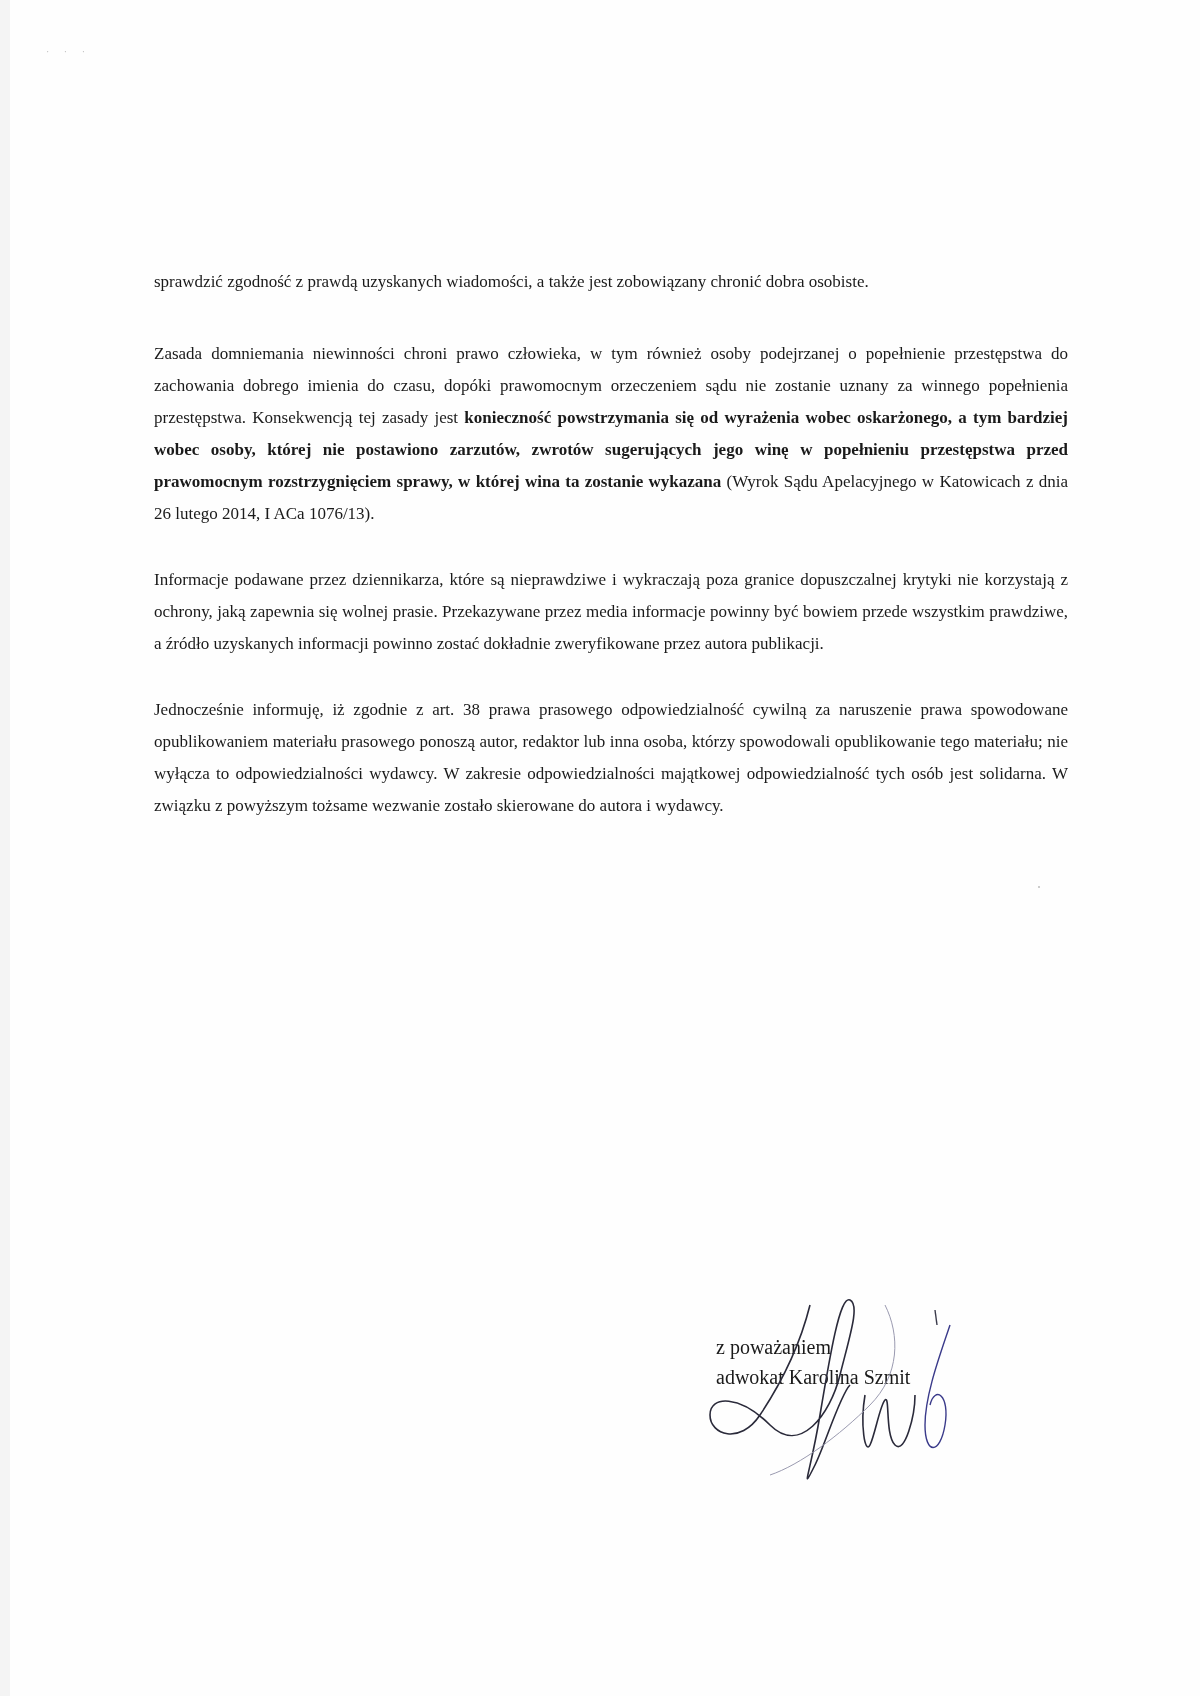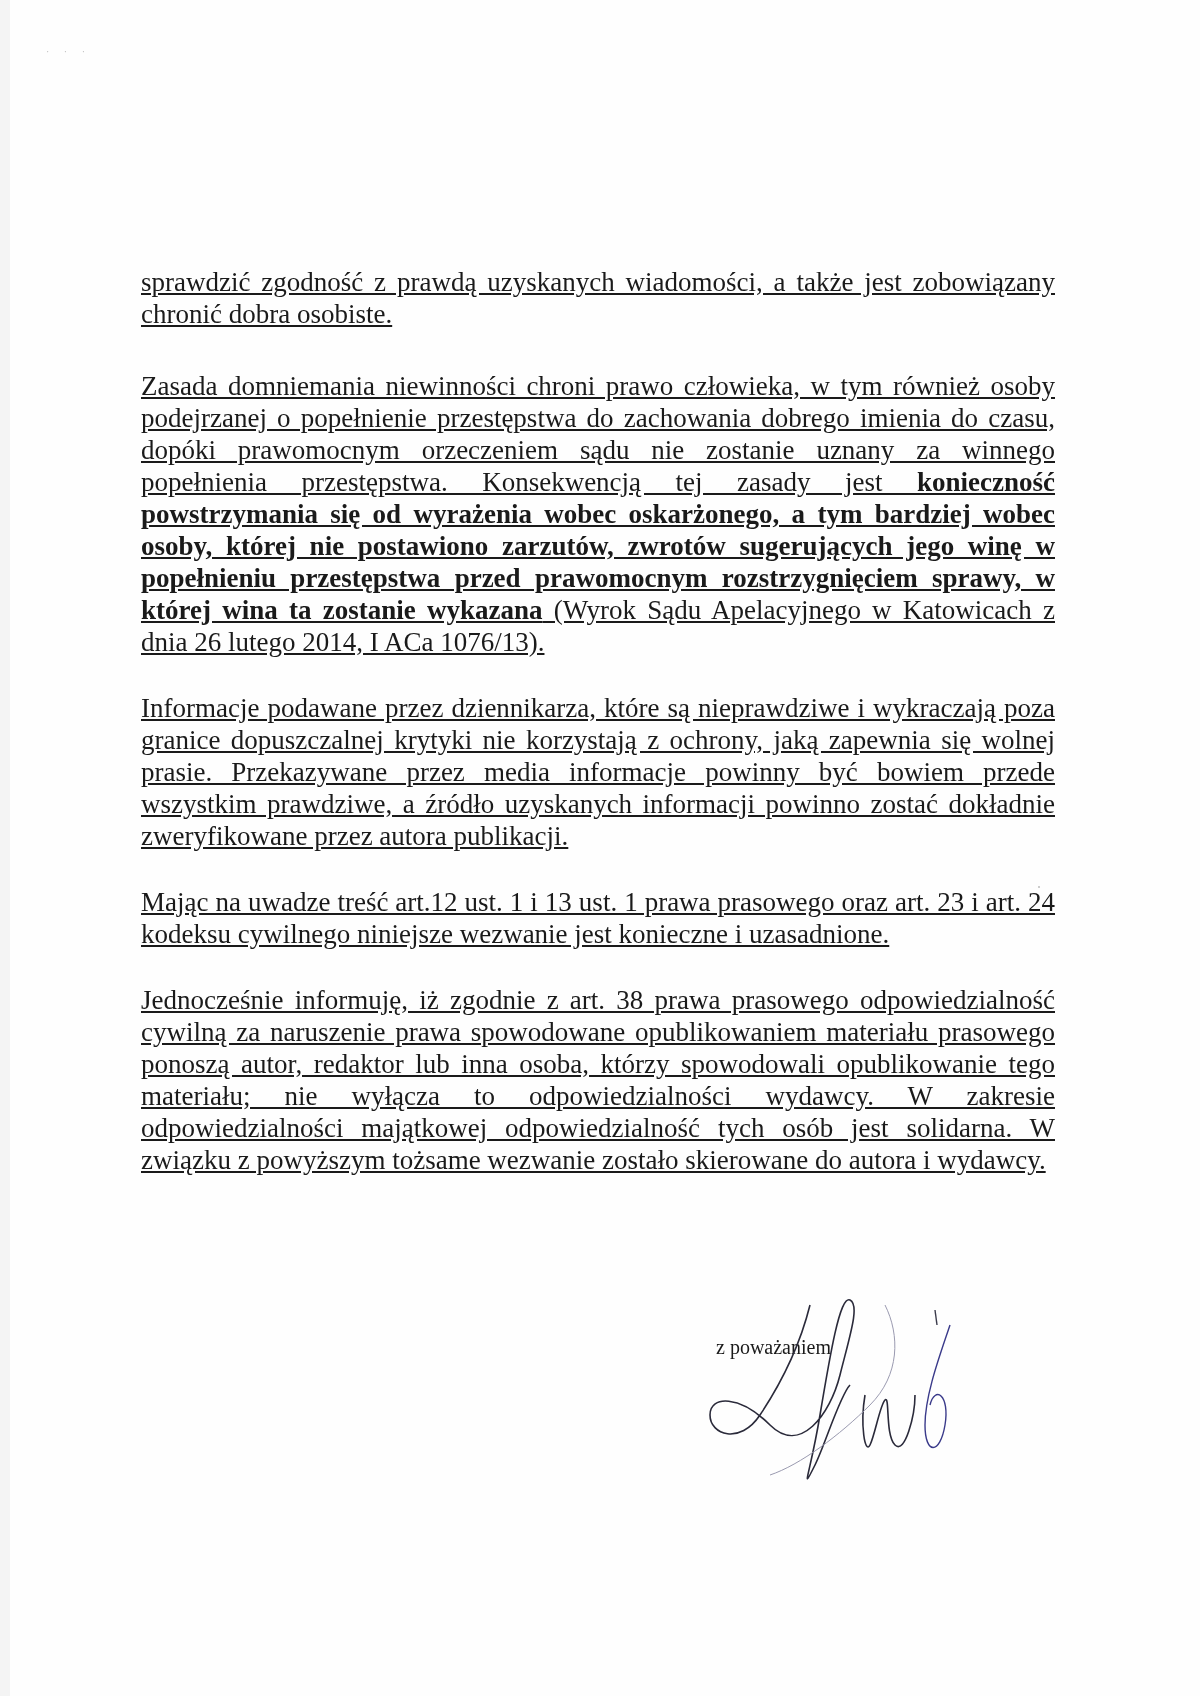--- a/index.html
+++ b/index.html
@@ -6,22 +6,22 @@
   body { width: 1200px; height: 1696px; position: relative; overflow: hidden; }
   .page {
     position: absolute; left: 0; top: 0; width: 1200px; height: 1696px;
     background: #fefefe;
     font-family: "Liberation Serif", "DejaVu Serif", serif;
     color: #1a1a1a;
   }
   .scan-edge { position: absolute; left: 0; top: 0; width: 10px; height: 1696px; background: #f4f4f4; }
   .scan-mark { position: absolute; left: 46px; top: 50px; width: 80px; height: 4px; color: #bbb; font-size: 10px; letter-spacing: 6px; line-height: 4px; }
   .body-text {
-    position: absolute; left: 141px; top: 266px; width: 914px;
-    font-size: 27px; line-height: 32px; text-align: justify; text-decoration: underline;
+    position: absolute; left: 154px; top: 266px; width: 914px;
+    font-size: 17px; line-height: 32px; text-align: justify;
   }
   .body-text p { margin: 0 0 34px 0; }
   .body-text p.first { margin-bottom: 40px; }
   .body-text b { font-weight: bold; }
   .signature-block {
     position: absolute; left: 716px; top: 1332px; width: 300px;
     font-size: 20px; line-height: 30px; text-align: left;
   }
   .signature-svg { position: absolute; left: 700px; top: 1295px; width: 280px; height: 210px; pointer-events: none; }
   .speck { position: absolute; left: 1038px; top: 886px; width: 2px; height: 2px; background: #bbb; border-radius: 1px; }
@@ -30,28 +30,28 @@
 <body>
 
 <div class="page">
   <div class="scan-edge"></div>
   <div class="scan-mark">· · ·</div>
 
   <div class="body-text">
     <p class="first"><span>sprawdzić zgodność z prawdą uzyskanych wiadomości, a także jest zobowiązany chronić dobra osobiste.</span></p>
     <p><span>Zasada domniemania niewinności chroni prawo człowieka, w tym również osoby podejrzanej o popełnienie przestępstwa do zachowania dobrego imienia do czasu, dopóki prawomocnym orzeczeniem sądu nie zostanie uznany za winnego popełnienia przestępstwa. Konsekwencją tej zasady jest </span><b>konieczność powstrzymania się od wyrażenia wobec oskarżonego, a tym bardziej wobec osoby, której nie postawiono zarzutów, zwrotów sugerujących jego winę w popełnieniu przestępstwa przed prawomocnym rozstrzygnięciem sprawy, w której wina ta zostanie wykazana</b><span> (Wyrok Sądu Apelacyjnego w Katowicach z dnia 26 lutego 2014, I ACa 1076/13).</span></p>
     <p><span>Informacje podawane przez dziennikarza, które są nieprawdziwe i wykraczają poza granice dopuszczalnej krytyki nie korzystają z ochrony, jaką zapewnia się wolnej prasie. Przekazywane przez media informacje powinny być bowiem przede wszystkim prawdziwe, a źródło uzyskanych informacji powinno zostać dokładnie zweryfikowane przez autora publikacji.</span></p>
-    <p><span>Mając na uwadze treść art.12 ust. 1 i 13 ust. 1 prawa prasowego oraz art. 23 i art. 24 kodeksu cywilnego niniejsze wezwanie jest konieczne i uzasadnione.</span></p>
     <p><span>Jednocześnie informuję, iż zgodnie z art. 38 prawa prasowego odpowiedzialność cywilną za naruszenie prawa spowodowane opublikowaniem materiału prasowego ponoszą autor, redaktor lub inna osoba, którzy spowodowali opublikowanie tego materiału; nie wyłącza to odpowiedzialności wydawcy. W zakresie odpowiedzialności majątkowej odpowiedzialność tych osób jest solidarna. W związku z powyższym tożsame wezwanie zostało skierowane do autora i wydawcy.</span></p>
   </div>
 
   <div class="speck"></div>
 
   <div class="signature-block">
     <div>z poważaniem</div>
+    <div>adwokat Karolina Szmit</div>
   </div>
 
   <svg class="signature-svg" viewBox="0 0 280 210">
     <path d="M110 10 C100 50, 80 90, 60 120 C40 150, 10 140, 10 120 C10 100, 40 100, 70 130 C100 160, 130 120, 140 80 C150 40, 160 10, 150 5 C140 0, 130 60, 120 120 C110 180, 100 200, 115 170 C125 150, 140 100, 150 90" fill="none" stroke="#2a2a3a" stroke-width="1.6"></path>
     <path d="M165 100 C160 130, 165 160, 170 150 C175 140, 180 110, 185 105 C190 100, 185 140, 195 150 C205 160, 215 120, 215 100" fill="none" stroke="#2a2a3a" stroke-width="1.6"></path>
     <path d="M250 30 C240 60, 225 100, 225 130 C225 160, 240 160, 245 130 C250 100, 235 90, 230 110" fill="none" stroke="#3a3a8a" stroke-width="1.4"></path>
     <path d="M185 10 C200 40, 200 80, 170 110 C140 140, 100 170, 70 180" fill="none" stroke="#9a9ab0" stroke-width="1"></path>
     <path d="M235 15 L237 30" fill="none" stroke="#3a3a4a" stroke-width="1.4"></path>
   </svg>
 </div>

